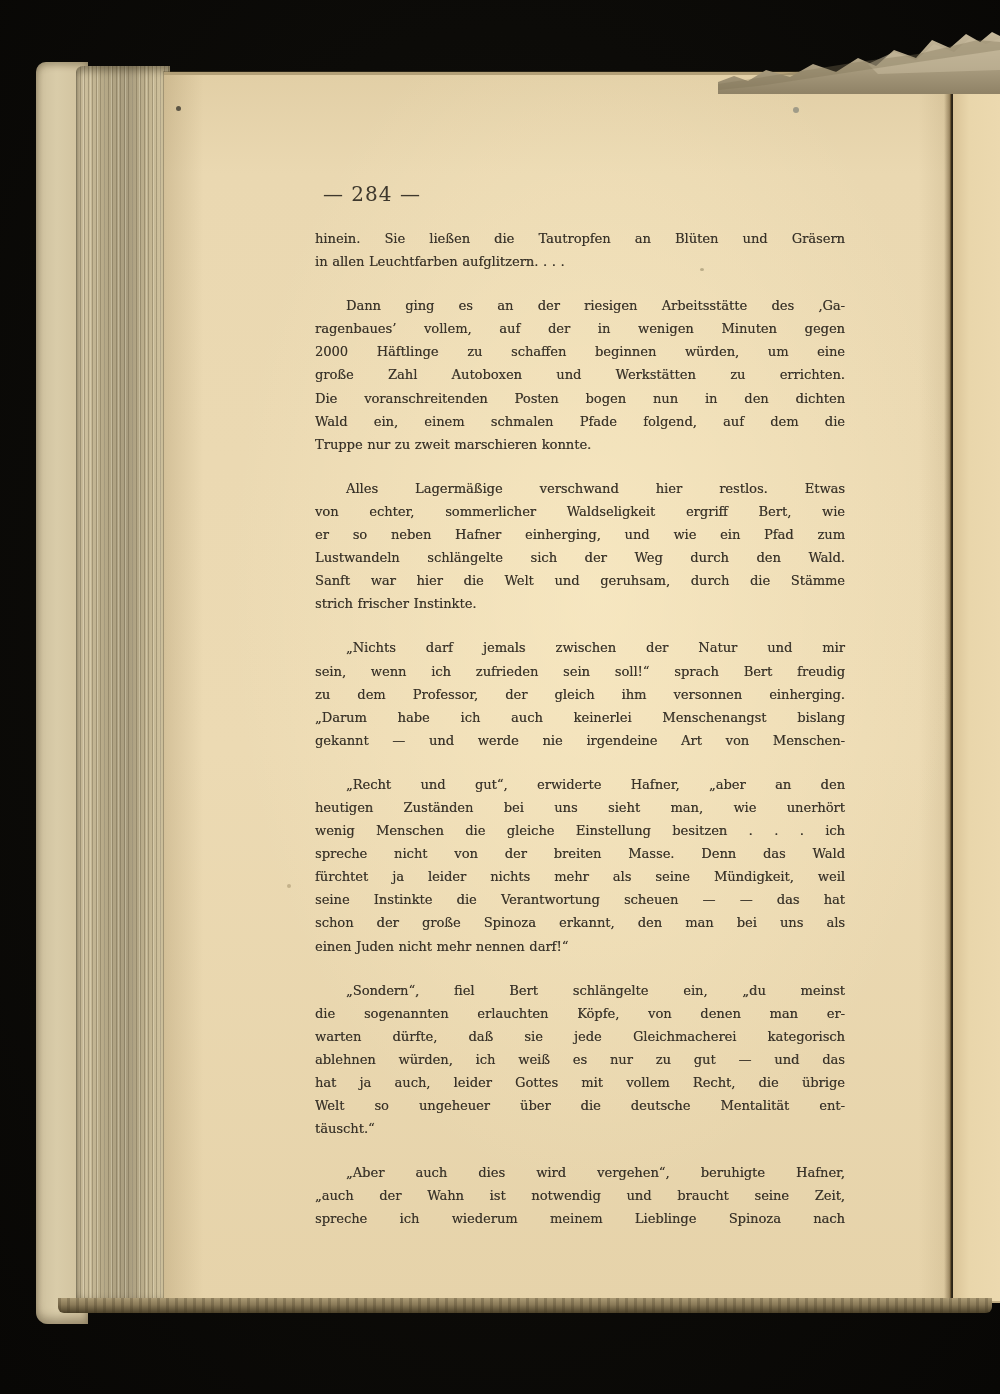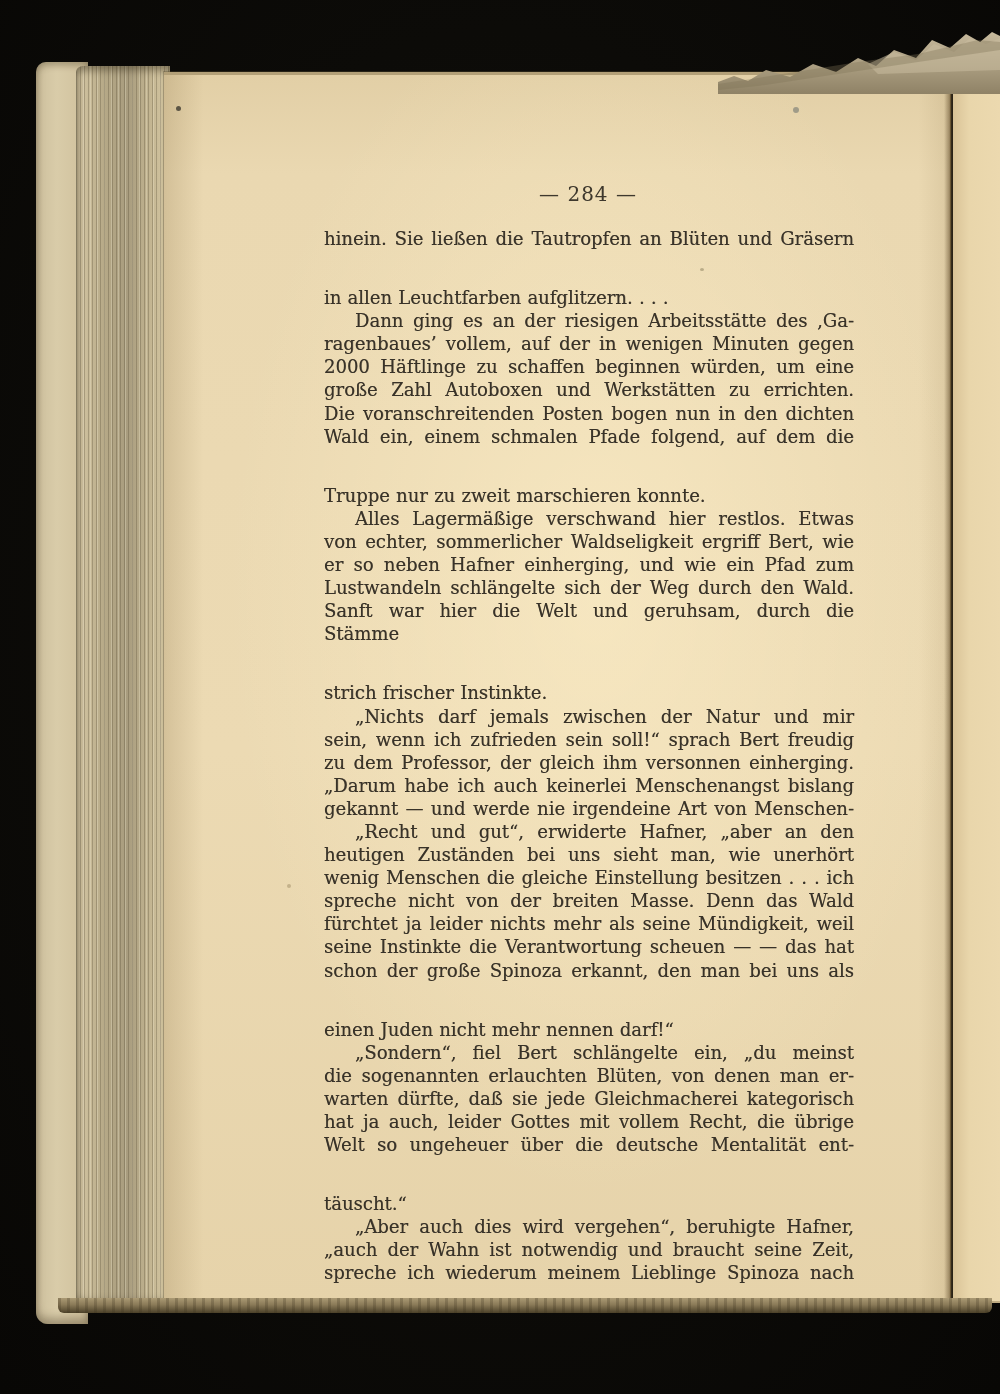--- a/index.html
+++ b/index.html
@@ -65,31 +65,31 @@
   }
   
   .speck{position:absolute;border-radius:50%;}
   .speck.s1{left:176px;top:106px;width:5px;height:5px;background:#5c5545;}
   .speck.s2{left:793px;top:107px;width:6px;height:6px;background:#8e8d80;opacity:.8;}
   .speck.s3{left:700px;top:268px;width:4px;height:3px;background:#b4a683;opacity:.9;}
   .speck.s4{left:287px;top:884px;width:4px;height:4px;background:#c4b28b;}
   
   .page-number{
     position:absolute;left:323px;top:182px;width:530px;
-    text-align:center;font-size:20px;color:#3e382d;letter-spacing:1px;
+    font-size:20px;color:#3e382d;letter-spacing:1px;
   }
   .page-text{
-    position:absolute;left:324px;top:227px;width:530px;
-    font-size:18px;line-height:23.1px;color:#383228;
+    position:absolute;left:315px;top:227px;width:530px;
+    font-size:13px;line-height:23.1px;color:#383228;
     text-shadow:.3px 0 0 rgba(56,50,40,.55);
     word-spacing:.5px;
   }
   .line{text-align:justify;text-align-last:justify;}
-  .line.last{text-align-last:left;margin-top:36px;}
-  .line.indent{text-indent:31px;}
+  .line.last{text-align-last:left;}
+  .line.indent{text-indent:31px;margin-top:21px;}
 </style>
 </head>
 <body>
 
 <div class="scene">
 
   <div class="cover"></div>
   <div class="stack"></div>
 
   <div class="page"></div>
@@ -144,22 +144,23 @@
       <div class="line">gekannt — und werde nie irgendeine Art von Menschen-</div>
       <div class="line indent">„Recht und gut“, erwiderte Hafner, „aber an den</div>
       <div class="line">heutigen Zuständen bei uns sieht man, wie unerhört</div>
       <div class="line">wenig Menschen die gleiche Einstellung besitzen . . . ich</div>
       <div class="line">spreche nicht von der breiten Masse. Denn das Wald</div>
       <div class="line">fürchtet ja leider nichts mehr als seine Mündigkeit, weil</div>
       <div class="line">seine Instinkte die Verantwortung scheuen — — das hat</div>
       <div class="line">schon der große Spinoza erkannt, den man bei uns als</div>
       <div class="line last">einen Juden nicht mehr nennen darf!“</div>
       <div class="line indent">„Sondern“, fiel Bert schlängelte ein, „du meinst</div>
-      <div class="line">die sogenannten erlauchten Blüten, von denen man er-</div>
+      <div class="line">die sogenannten erlauchten Köpfe, von denen man er-</div>
       <div class="line">warten dürfte, daß sie jede Gleichmacherei kategorisch</div>
+      <div class="line">ablehnen würden, ich weiß es nur zu gut — und das</div>
       <div class="line">hat ja auch, leider Gottes mit vollem Recht, die übrige</div>
       <div class="line">Welt so ungeheuer über die deutsche Mentalität ent-</div>
       <div class="line last">täuscht.“</div>
       <div class="line indent">„Aber auch dies wird vergehen“, beruhigte Hafner,</div>
       <div class="line">„auch der Wahn ist notwendig und braucht seine Zeit,</div>
       <div class="line">spreche ich wiederum meinem Lieblinge Spinoza nach</div>
     </div>
 
 </div>
 

